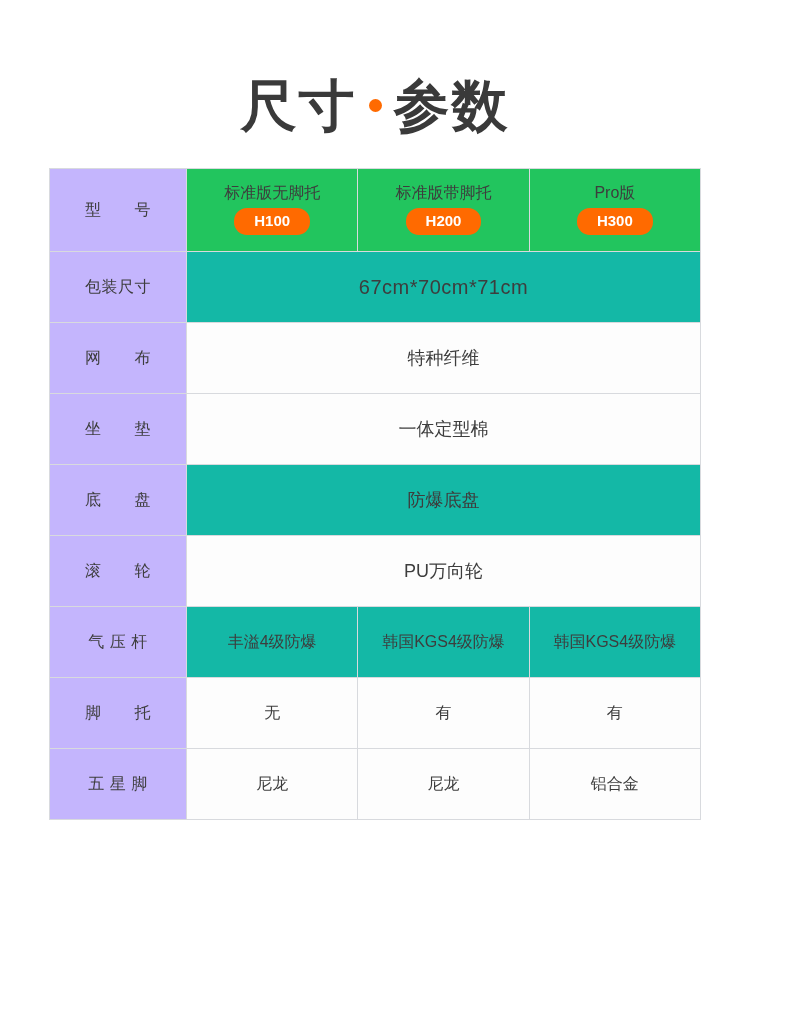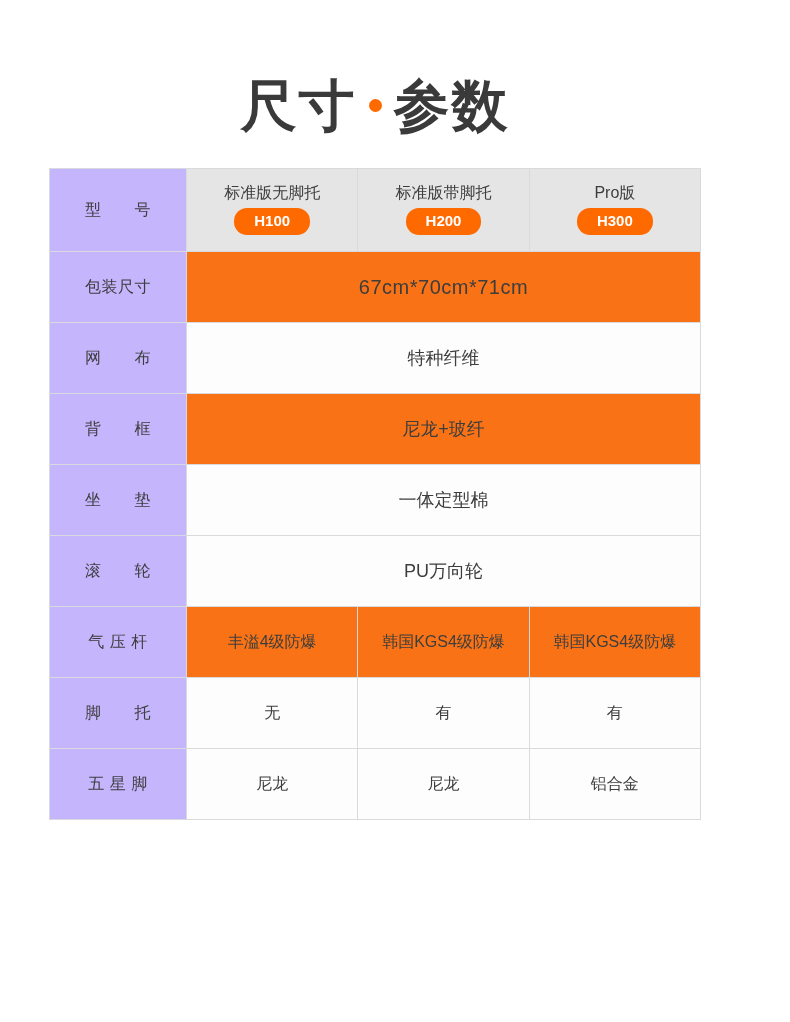--- a/index.html
+++ b/index.html
@@ -65,31 +65,31 @@
     letter-spacing: 0.5px;
     border-color: #7f8692;
     height: 70px;
   }
   td.label .lbl {
     display: block;
     line-height: 1.1;
     white-space: pre;
   }
   tr.row-light td.value {
-    background: #f97316;
+    background: #14b8a6;
   }
   tr.row-dark td.value {
     background: #fdfdfd;
   }
   td.value {
     height: 70px;
   }
   .head-row td.value {
     height: 82px;
-    background: #e5e5e5;
+    background: #22c55e;
   }
   .model-name {
     font-size: 16px;
     color: #3d3d3d;
     display: block;
     margin-bottom: 7px;
     line-height: 1;
   }
   .badge {
     display: inline-block;
@@ -158,38 +158,38 @@
 
       <tr class="row-dark">
         <td class="label">
           <span class="lbl">网　　布</span>
         </td>
         <td class="value" colspan="3">
           <span class="merged">特种纤维</span>
         </td>
       </tr>
 
+
+      <tr class="row-dark">
+        <td class="label">
+          <span class="lbl">坐　　垫</span>
+        </td>
+        <td class="value" colspan="3">
+          <span class="merged">一体定型棉</span>
+        </td>
+      </tr>
+
       <tr class="row-light">
         <td class="label">
-          <span class="lbl">背　　框</span>
-        </td>
-        <td class="value" colspan="3">
-          <span class="merged">尼龙+玻纤</span>
-        </td>
-      </tr>
-
-      <tr class="row-dark">
-        <td class="label">
-          <span class="lbl">坐　　垫</span>
-        </td>
-        <td class="value" colspan="3">
-          <span class="merged">一体定型棉</span>
-        </td>
-      </tr>
-
+          <span class="lbl">底　　盘</span>
+        </td>
+        <td class="value" colspan="3">
+          <span class="merged">防爆底盘</span>
+        </td>
+      </tr>
 
       <tr class="row-dark">
         <td class="label">
           <span class="lbl">滚　　轮</span>
         </td>
         <td class="value" colspan="3">
           <span class="merged">PU万向轮</span>
         </td>
       </tr>
 

